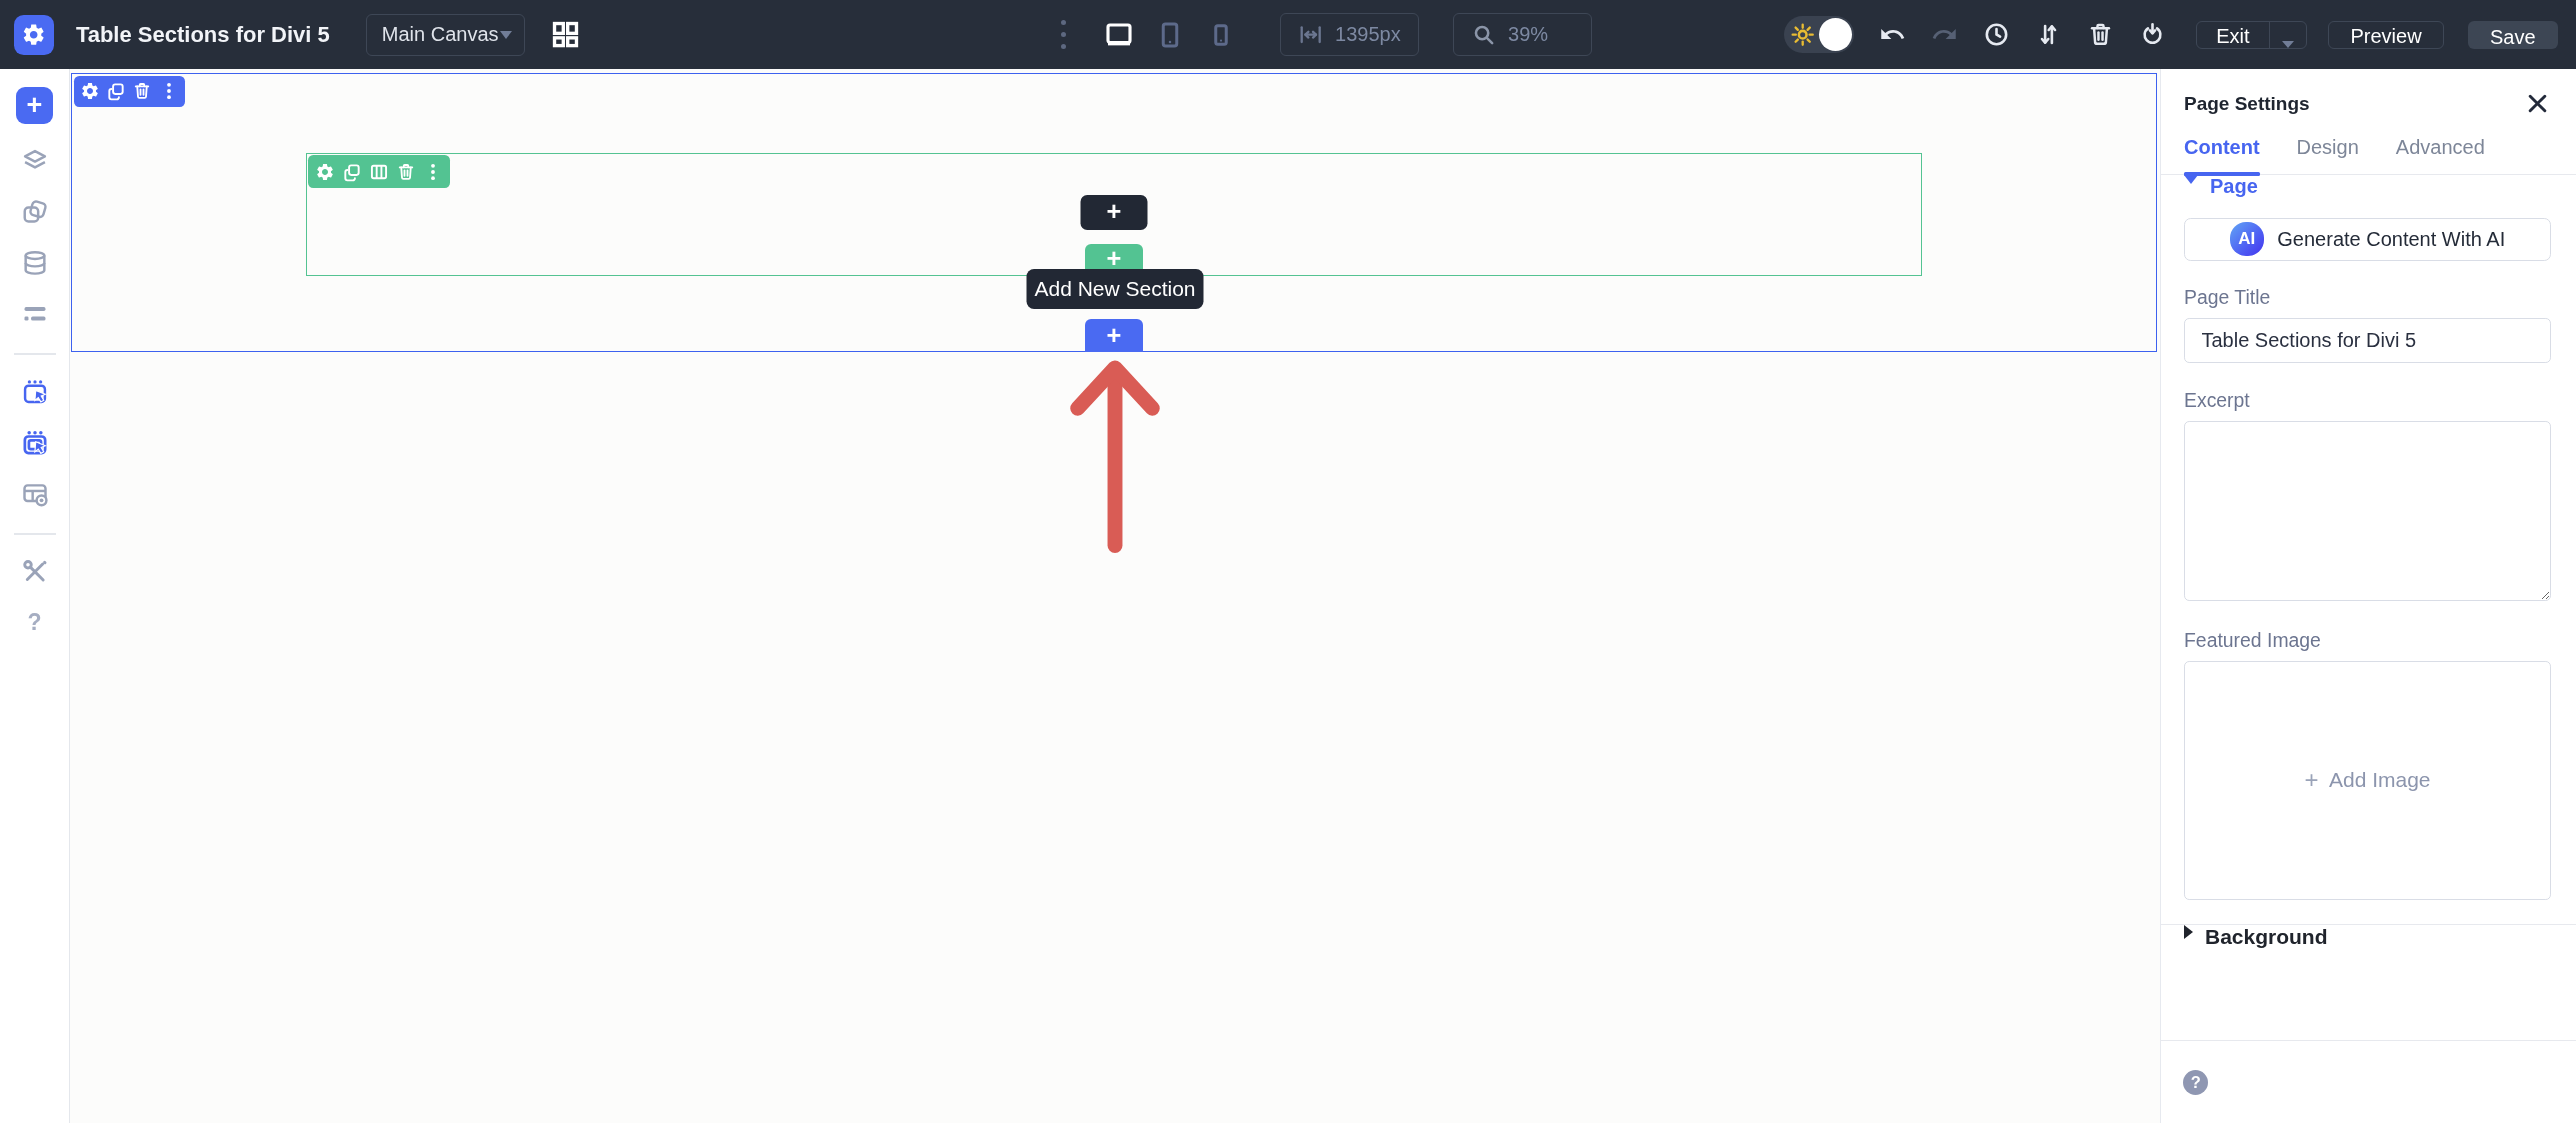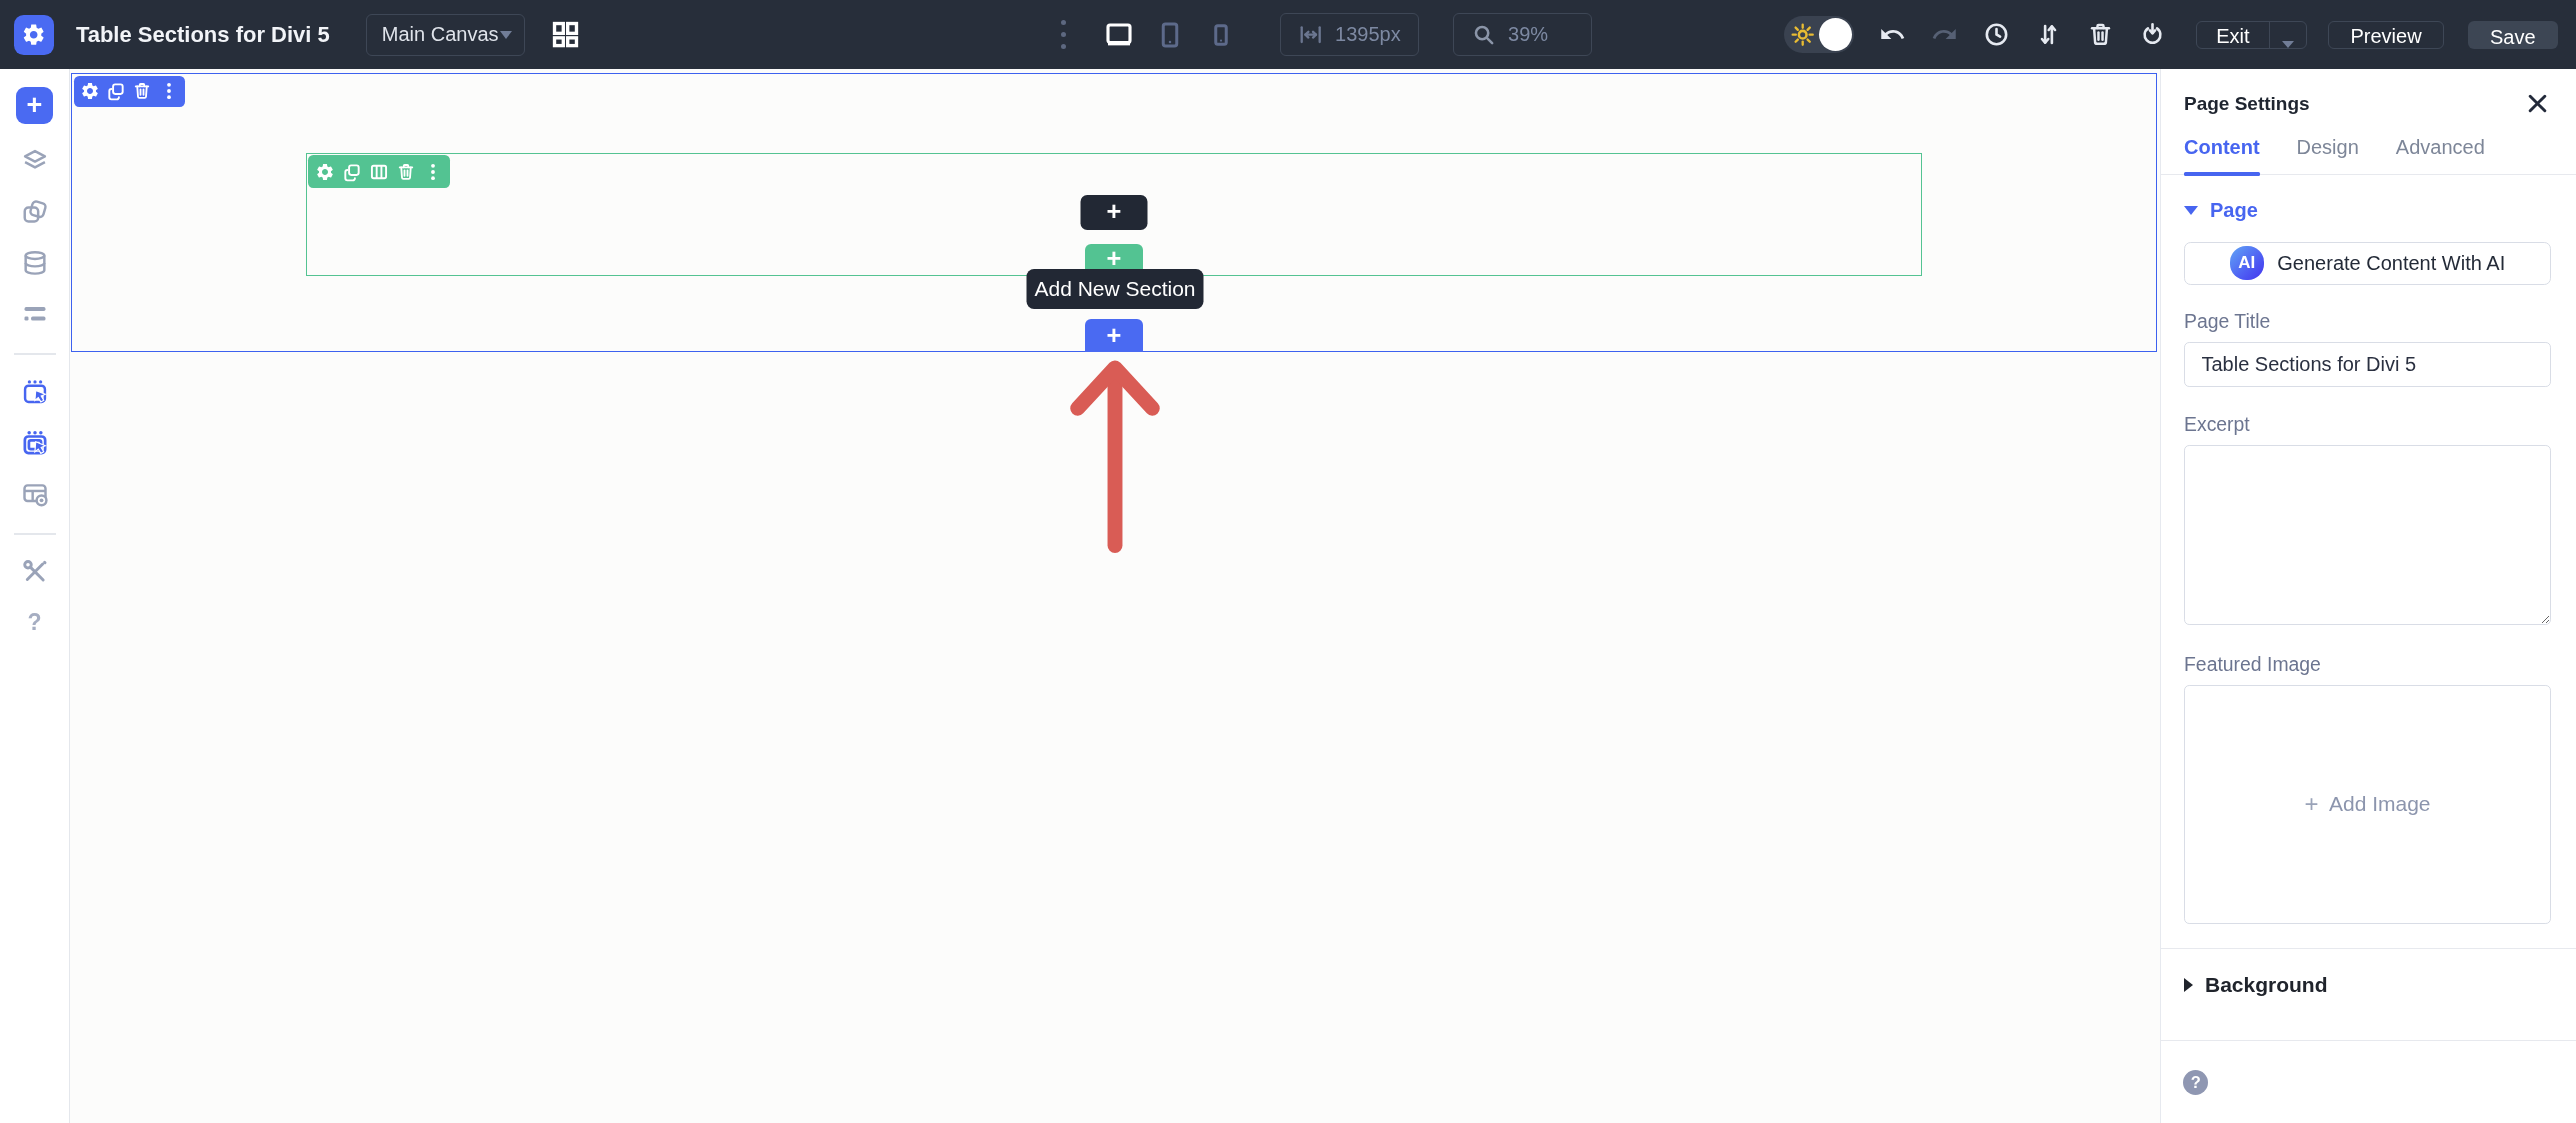--- a/index.html
+++ b/index.html
@@ -65,21 +65,21 @@
   
   .panel { width:416px; background:#fff; border-left:1.5px solid #e6e9ef; display:flex; flex-direction:column; flex:0 0 auto; }
   .panel-body { flex:1; padding:0 25px 0 23px; overflow:hidden; }
   .panel-head { margin-top:21px; display:flex; align-items:center; }
   .panel-title { font-size:19px; font-weight:700; color:#1f2530; }
   .close-x { margin-left:auto; width:27px; height:27px; color:#232a3a; cursor:pointer; }
   .tabs { margin-top:19.4px; display:flex; gap:37px; border-bottom:1.5px solid #e7e9ee; margin-left:-23px; margin-right:-25px; padding:0 25px 0 23px; }
   .tab { font-size:20px; color:#7d8698; padding-bottom:15px; cursor:pointer; position:relative; }
   .tab.active { color:#4765f0; font-weight:700; }
   .tab.active::after { content:""; position:absolute; left:0; right:0; bottom:-1.5px; height:3.7px; background:#4765f0; border-radius:1.5px; }
-  .sect-head { display:flex; align-items:center; gap:12px; margin-top:24px; cursor:pointer; }
+  .sect-head { display:flex; gap:12px; cursor:pointer; }
   .tri-down { width:0; height:0; border-left:7.5px solid transparent; border-right:7.5px solid transparent; border-top:9.7px solid #4765f0; }
   .tri-right { width:0; height:0; border-top:7.5px solid transparent; border-bottom:7.5px solid transparent; border-left:9.7px solid #20242c; }
   .sect-head .t-blue { font-size:20px; font-weight:700; color:#4765f0; }
   .sect-head .t-dark { font-size:21px; font-weight:700; color:#20242c; }
   .ai-btn { margin-top:19.4px; width:100%; height:43px; border:1.5px solid #d9dde6; border-radius:6.7px; background:#fff; display:flex; align-items:center; justify-content:center; gap:13.5px; cursor:pointer; }
   .ai-badge { width:34px; height:34px; border-radius:16px; background:linear-gradient(135deg,#62a6f5 0%,#4e5ef3 60%,#4334ee 100%); color:#fff; font-size:17px; font-weight:700; display:flex; align-items:center; justify-content:center; }
   .ai-label { font-size:20px; color:#242b38; }
   .fld-label { margin-top:25.4px; font-size:19.4px; color:#6c7590; }
   .fld-input { margin-top:9px; width:100%; height:45px; border:1.5px solid #d9dde6; border-radius:5.2px; font-size:20px; color:#2a3040; padding:0 16.5px; font-family:"Liberation Sans",sans-serif; outline:none; background:#fff; }
   .fld-textarea { margin-top:9px; width:100%; height:180px; border:1.5px solid #d9dde6; border-radius:5.2px; resize:vertical; font-family:"Liberation Sans",sans-serif; font-size:19.4px; padding:10.5px 13.5px; outline:none; }

